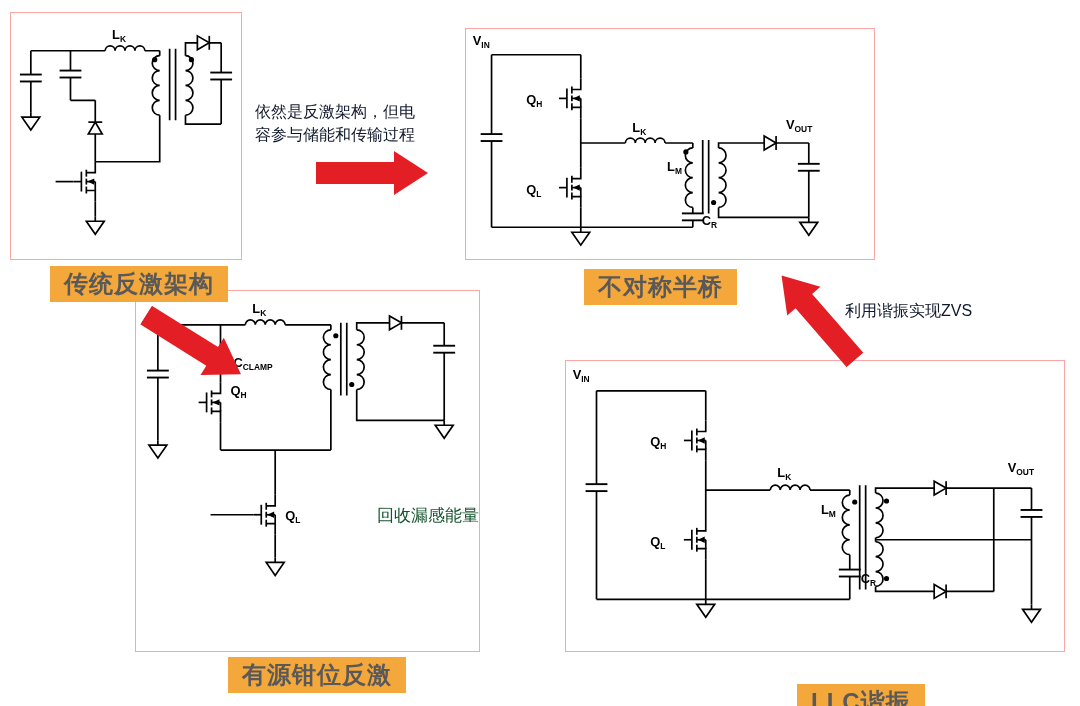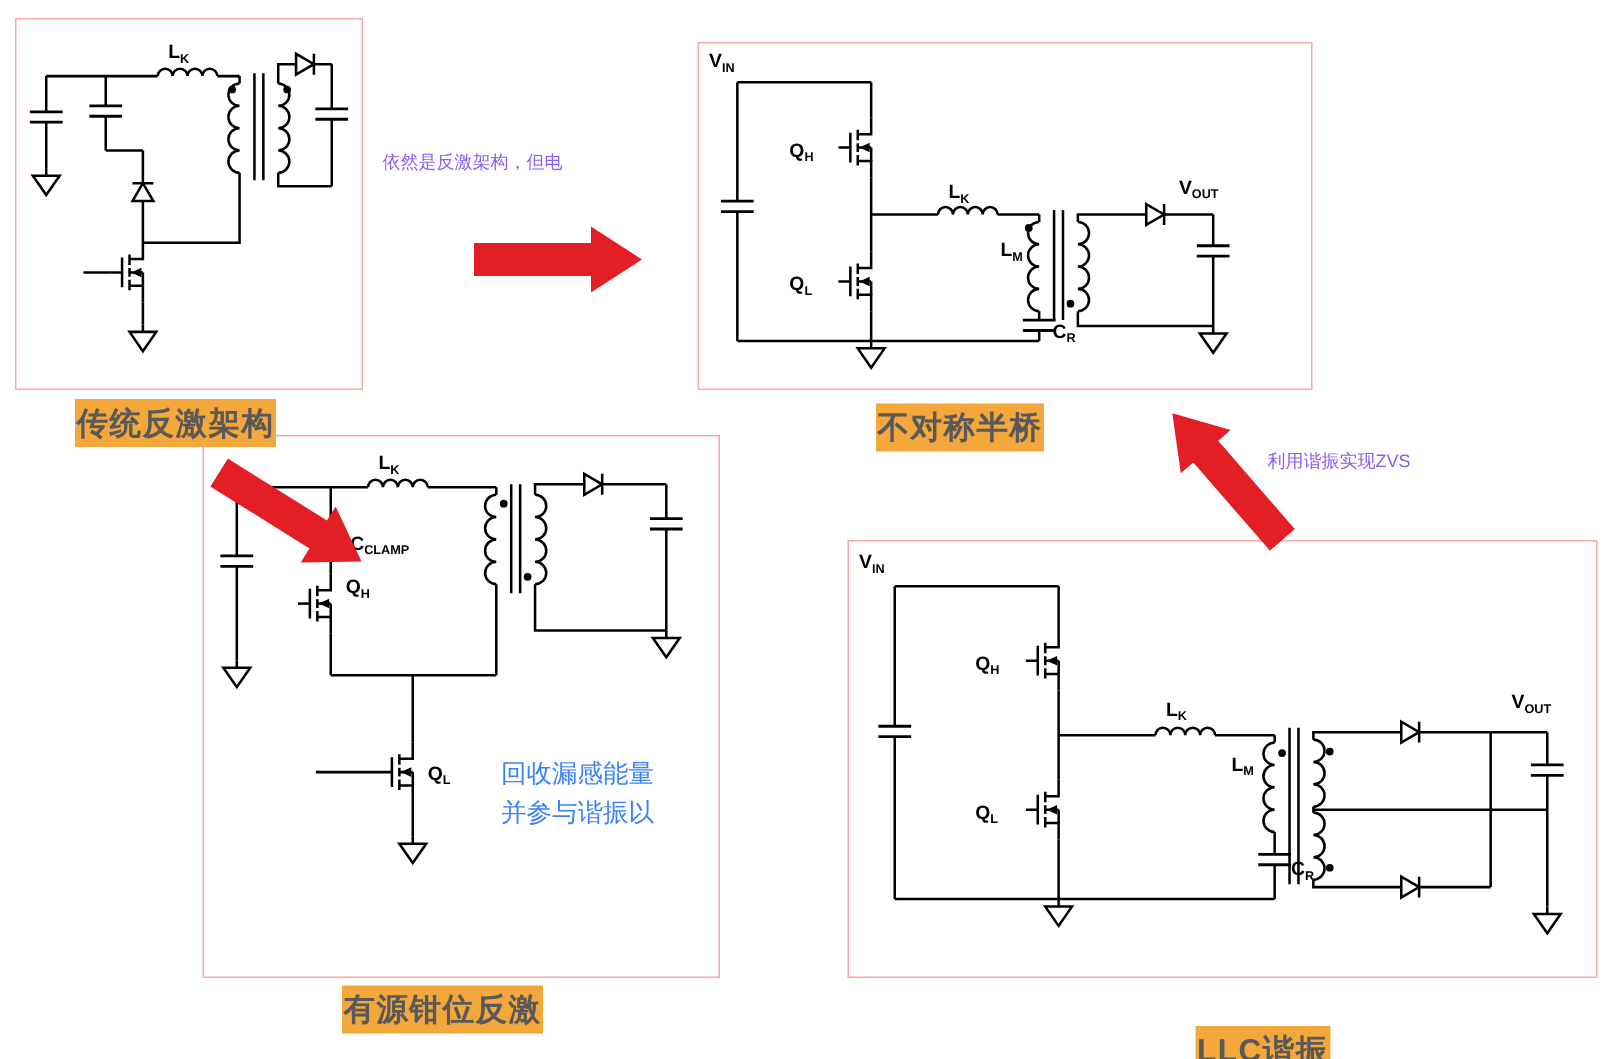--- a/index.html
+++ b/index.html
@@ -4,23 +4,23 @@
 <style>
   *{margin:0;padding:0;box-sizing:border-box}
   html,body{width:1080px;height:706px}
   body{background:#fff;font-family:"Liberation Sans",sans-serif;position:relative;overflow:hidden}
   .panel{position:absolute;border:1px solid #fca5a5;background:#fff}
   .panel > svg{display:block;width:100%;height:100%}
   .wire{stroke:#000;stroke-width:1.7;fill:none}
   .dot{fill:#000;stroke:none}
   text.clabel{font-family:"Liberation Sans",sans-serif;font-size:13px;font-weight:bold;fill:#000}
   text.clabel .sub{font-size:8.5px}
-  .badge{position:absolute;background:#F4A73B;color:#595959;font-size:21px;font-weight:bold;padding:2px 1px;letter-spacing:1px;white-space:nowrap;z-index:4}
-  .blue{position:absolute;color:#8b5cf6;font-size:12px;line-height:1.45;z-index:4}
-  .note{position:absolute;color:#3b82f6;font-size:17px;line-height:1.55;text-align:left}
+  .badge{position:absolute;background:#F4A73B;color:#595959;font-size:24px;font-weight:bold;padding:2px 14px;letter-spacing:1px;white-space:nowrap;z-index:4}
+  .blue{position:absolute;color:#0f172a;font-size:16px;line-height:1.45;z-index:4}
+  .note{position:absolute;color:#14532d;font-size:17px;line-height:1.55;text-align:right}
   .arrow{position:absolute;z-index:6}
 </style>
 </head>
 <body>
 
 <svg width="0" height="0" style="position:absolute">
   <defs>
     <g id="nmos" fill="none" stroke="#000" stroke-width="1.7">
       <line x1="0" y1="20" x2="8" y2="20"></line>
       <line x1="8" y1="10" x2="8" y2="30"></line>
@@ -77,20 +77,21 @@
     <use href="#gnd" transform="translate(85,205)"></use>
     <circle class="dot" cx="145" cy="47" r="2.6"></circle>
     <circle class="dot" cx="182" cy="47" r="2.6"></circle>
     <text class="clabel" x="102" y="26"><tspan>L</tspan><tspan class="sub" dy="3">K</tspan></text>
   </svg>
 </div>
 <div class="badge" style="left:50px;top:266px">传统反激架构</div>
 
 <div class="blue" style="left:255px;top:100px;width:200px">
   <div>依然是反激架构，但电</div>
+  <div>容参与储能和传输过程</div>
 </div>
 <svg class="arrow" style="left:316px;top:150px" width="112" height="46" viewBox="0 0 112 46">
   <polygon points="0,12 78,12 78,1 112,23 78,45 78,34 0,34" fill="#E31E24"></polygon>
 </svg>
 
 <svg class="arrow" style="left:146px;top:292px;transform:rotate(32deg);transform-origin:0 23px" width="112" height="46" viewBox="0 0 112 46">
   <polygon points="0,12 78,12 78,1 112,23 78,45 78,34 0,34" fill="#E31E24"></polygon>
 </svg>
 
 <svg class="arrow" style="left:855px;top:337px;transform:rotate(-131deg);transform-origin:0 23px" width="112" height="46" viewBox="0 0 112 46">
@@ -157,21 +158,20 @@
     <use href="#gnd" transform="translate(310,130)"></use>
     <circle class="dot" cx="201" cy="45" r="2.6"></circle>
     <circle class="dot" cx="217" cy="94" r="2.6"></circle>
     <text class="clabel" x="117" y="22"><tspan>L</tspan><tspan class="sub" dy="3">K</tspan></text>
     <text class="clabel" x="98" y="76"><tspan>C</tspan><tspan class="sub" dy="3">CLAMP</tspan></text>
     <text class="clabel" x="95" y="105"><tspan>Q</tspan><tspan class="sub" dy="3">H</tspan></text>
     <text class="clabel" x="150" y="230"><tspan>Q</tspan><tspan class="sub" dy="3">L</tspan></text>
   </svg>
   <div class="note" style="left:198px;top:212px;width:145px">
     <div>回收漏感能量</div>
-    <div>并参与谐振以</div>
   </div>
 </div>
 <div class="badge" style="left:228px;top:657px">有源钳位反激</div>
 
 <div class="panel" style="left:565px;top:360px;width:500px;height:292px">
   <svg viewBox="0 0 500 292">
     <g class="wire">
       <path d="M30,30 H140 M30,30 V124 M30,131 V240 M30,240 H140"></path>
       <path d="M140,30 V60 M140,100 V160 M140,200 V240 M140,240 H285"></path>
       <path d="M140,130 H205 M245,130 H285 M285,130 V135"></path>

